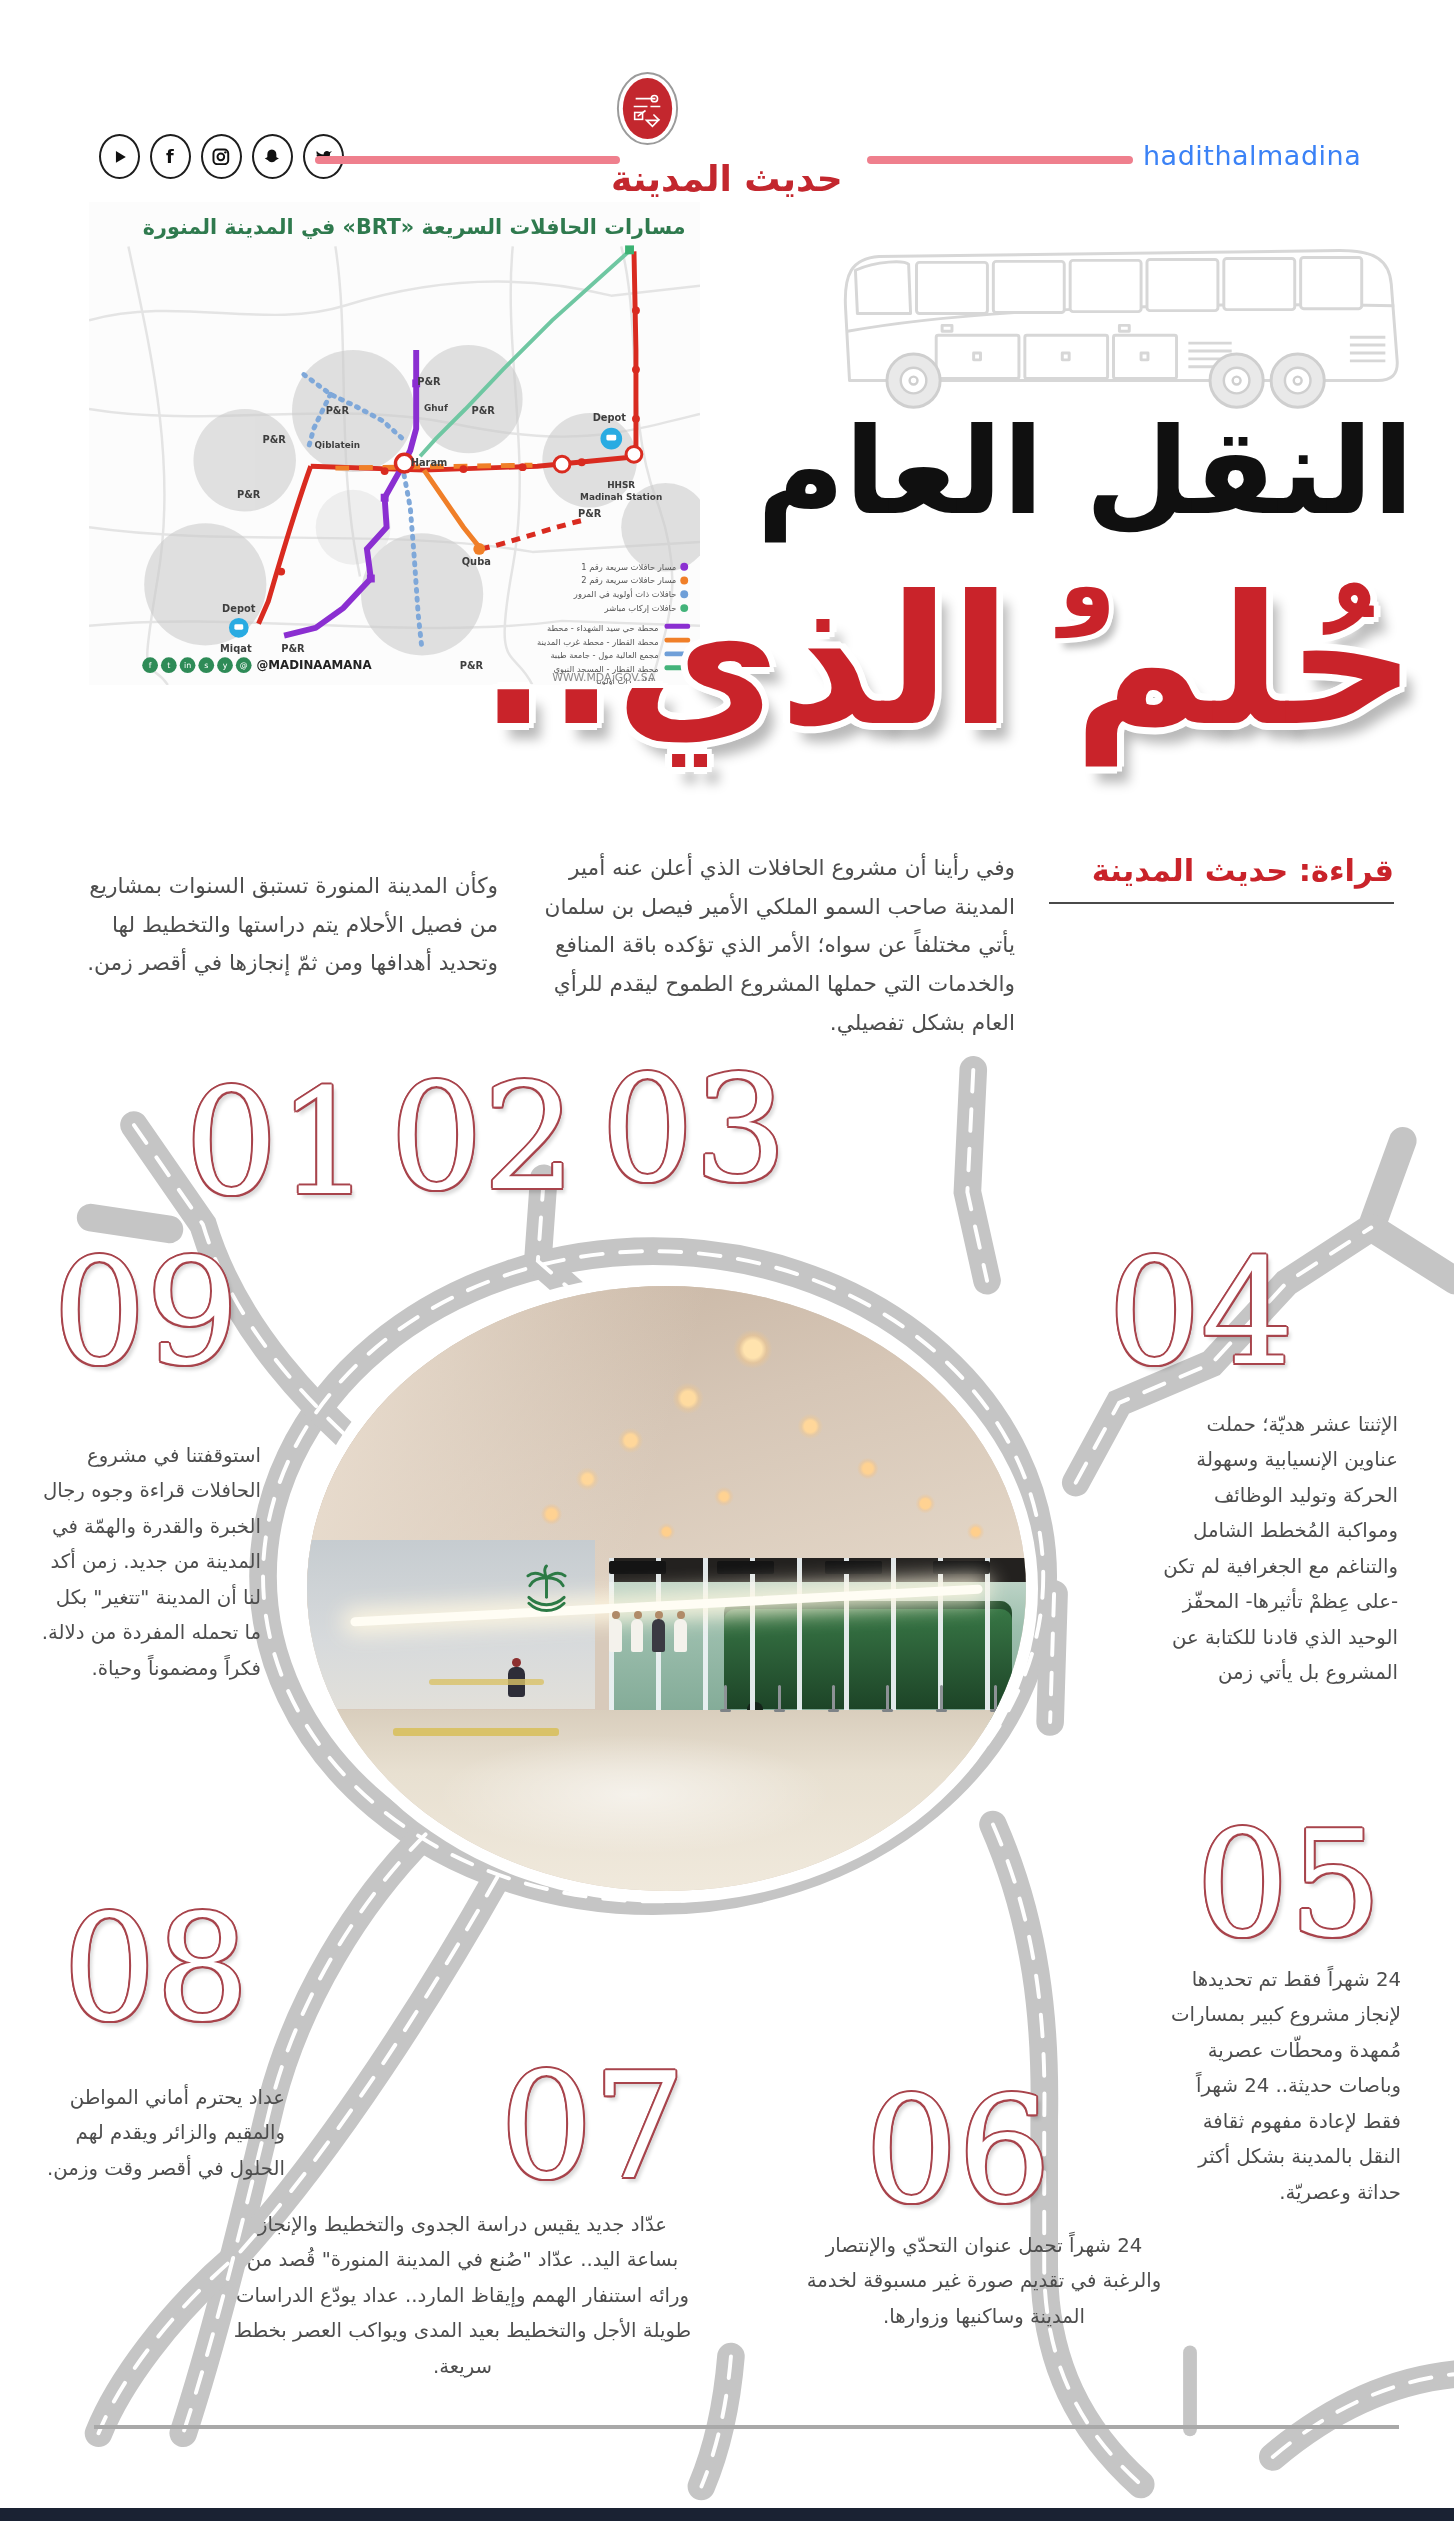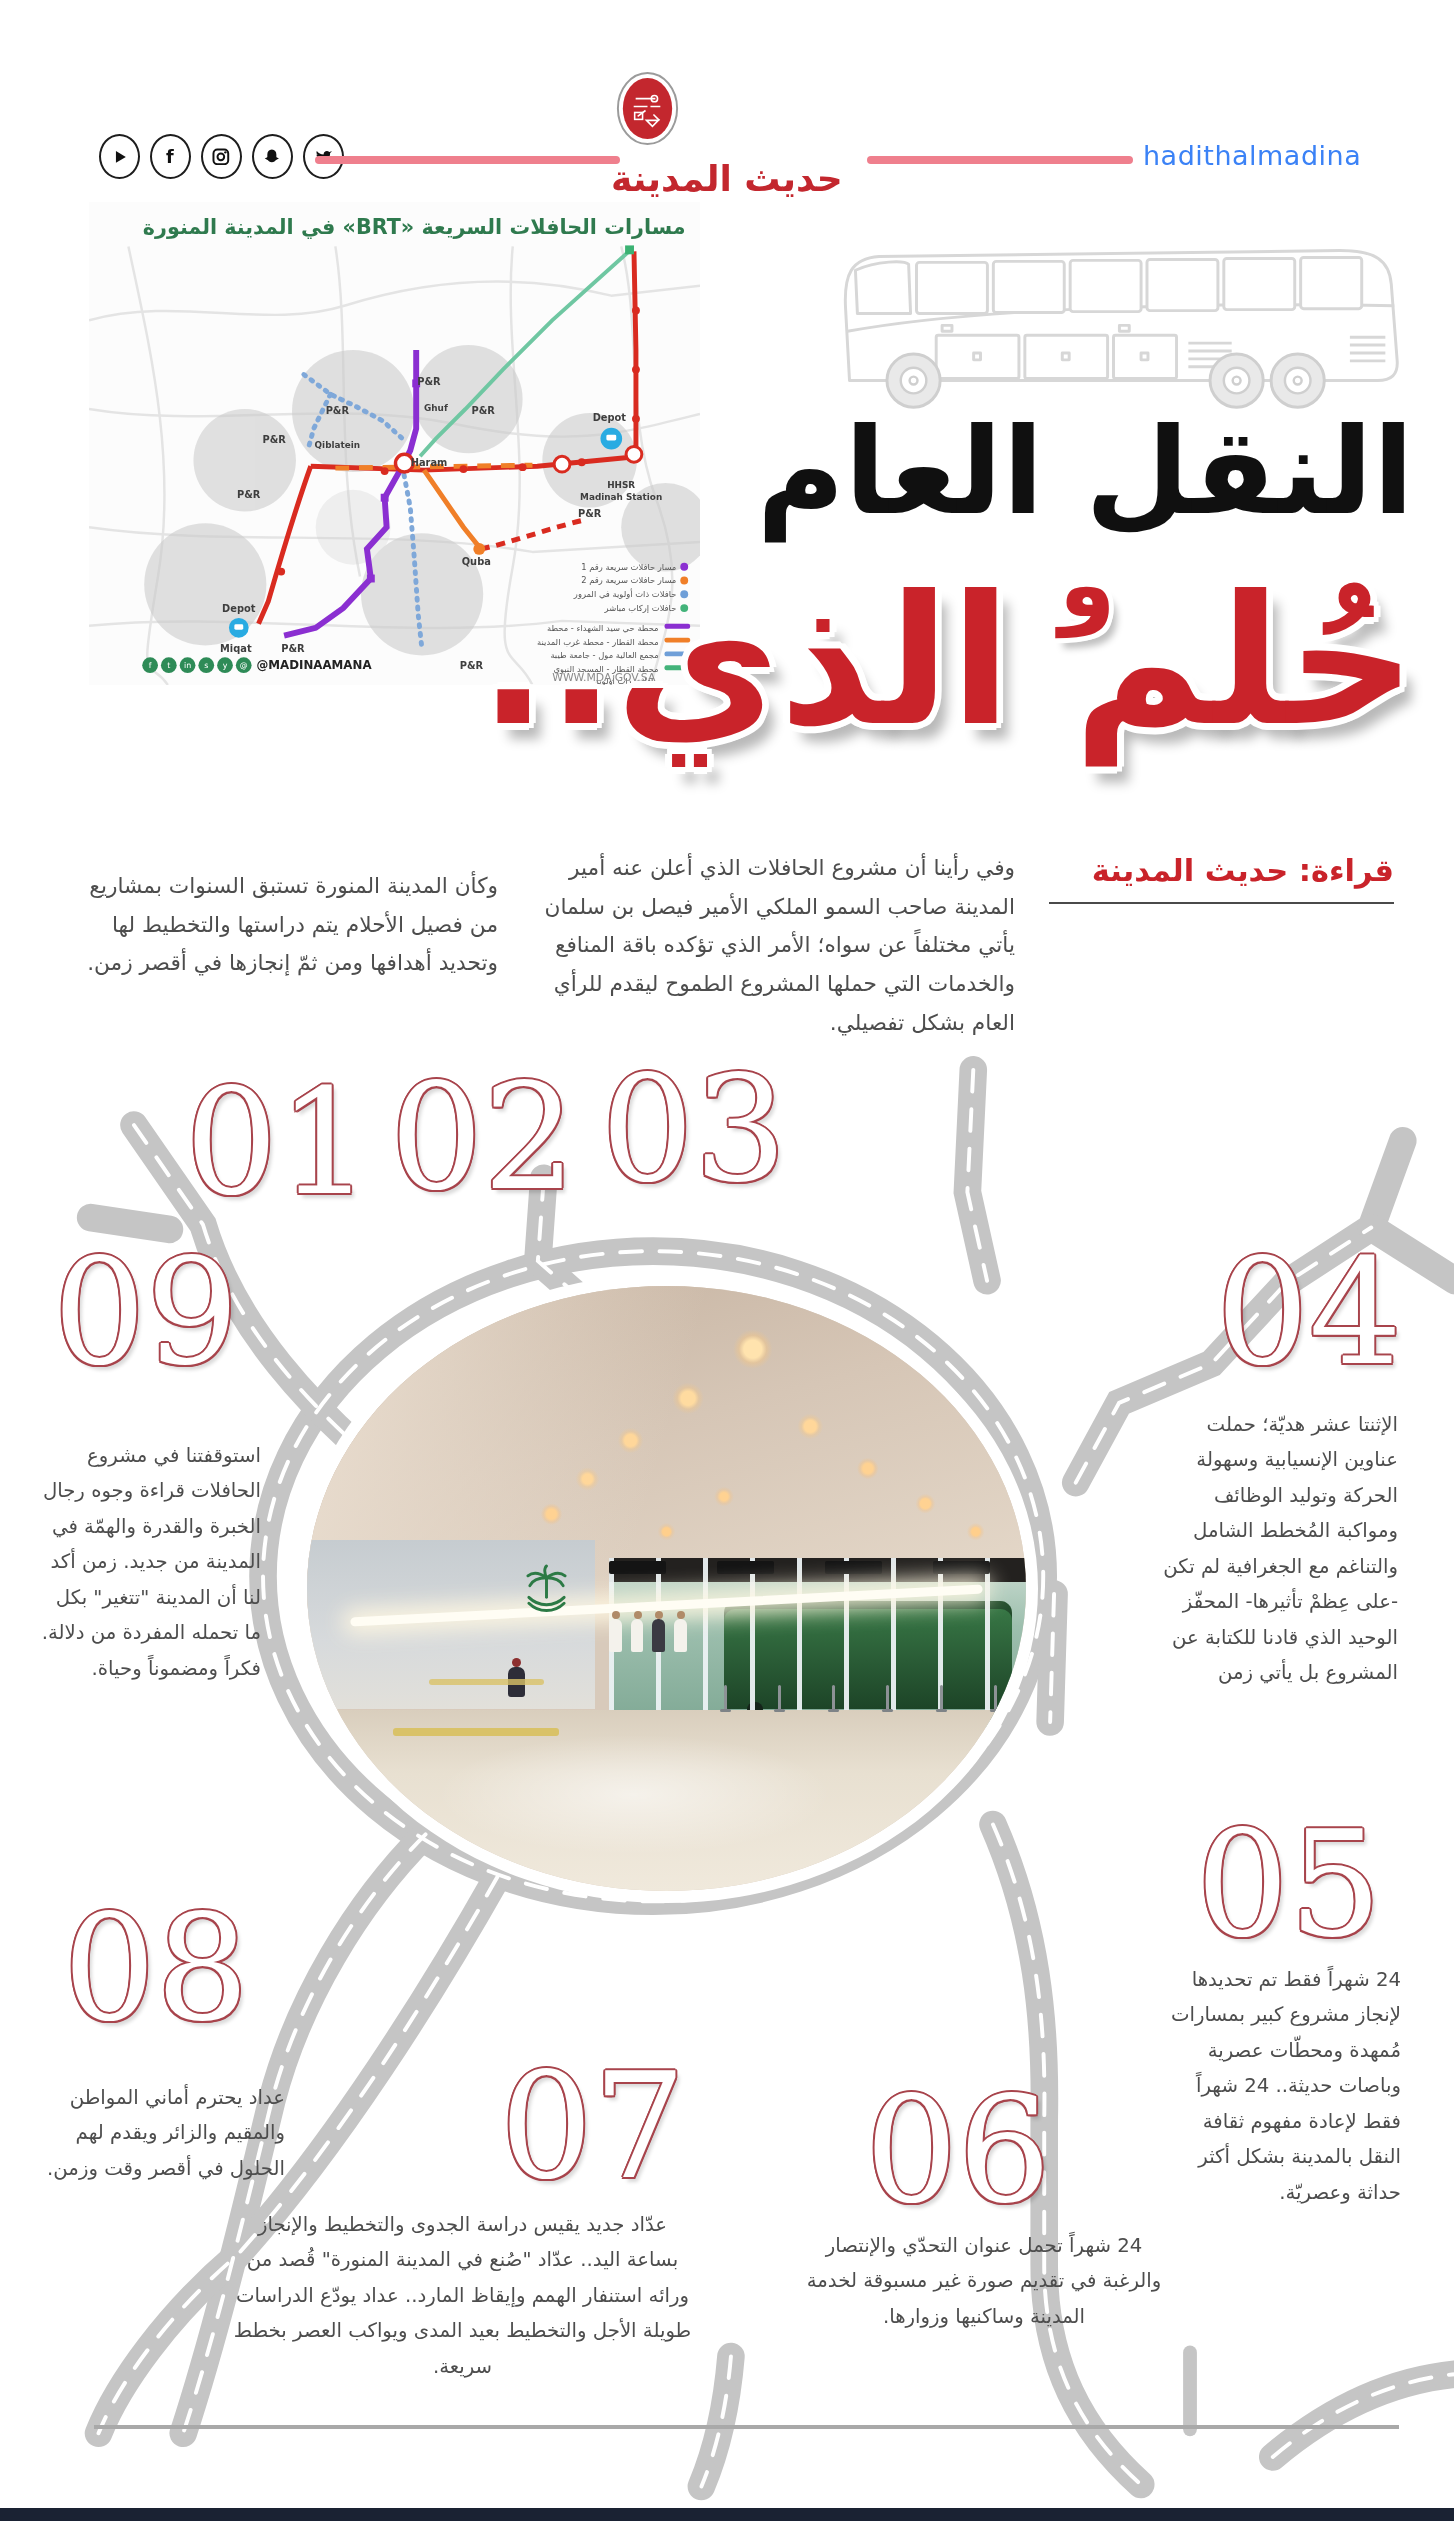--- a/index.html
+++ b/index.html
@@ -357,21 +357,21 @@
 <div class="abs byline">
   <div class="t">قراءة: حديث المدينة</div>
   <div class="rule"></div>
 </div>
 <div class="abs col-text col-mid">وفي رأينا أن مشروع الحافلات الذي أعلن عنه أمير المدينة صاحب السمو الملكي الأمير فيصل بن سلمان يأتي مختلفاً عن سواه؛ الأمر الذي تؤكده باقة المنافع والخدمات التي حملها المشروع الطموح ليقدم للرأي العام بشكل تفصيلي.</div>
 <div class="abs col-text col-left">وكأن المدينة المنورة تستبق السنوات بمشاريع من فصيل الأحلام يتم دراستها والتخطيط لها وتحديد أهدافها ومن ثمّ إنجازها في أقصر زمن.</div>
 
 <div class="abs num" style="left:185px;top:1069px;">01</div>
 <div class="abs num" style="left:390px;top:1064px;">02</div>
 <div class="abs num" style="left:601px;top:1056px;">03</div>
-<div class="abs num" style="left:1216px;top:1239px;">04</div>
+<div class="abs num" style="left:1108px;top:1239px;">04</div>
 <div class="abs num" style="left:1196px;top:1811px;">05</div>
 <div class="abs num" style="left:865px;top:2077px;">06</div>
 <div class="abs num" style="left:500px;top:2053px;">07</div>
 <div class="abs num" style="left:63px;top:1895px;">08</div>
 <div class="abs num" style="left:53px;top:1239px;">09</div>
 
 <div class="abs itext" style="left:39px;top:1438px;width:222px;">استوقفتنا في مشروع الحافلات قراءة وجوه رجال الخبرة والقدرة والهمّة في المدينة من جديد. زمن أكد لنا أن المدينة "تتغير" بكل ما تحمله المفردة من دلالة. فكراً ومضموناً وحياة.</div>
 <div class="abs itext" style="left:1160px;top:1407px;width:238px;">الإثنتا عشر هديّة؛ حملت عناوين الإنسيابية وسهولة الحركة وتوليد الوظائف ومواكبة المُخطط الشامل والتناغم مع الجغرافية لم تكن -على عِظمْ تأثيرها- المحفّز الوحيد الذي قادنا للكتابة عن المشروع بل يأتي زمن</div>
 <div class="abs itext" style="left:1165px;top:1962px;width:236px;">24 شهراً فقط تم تحديدها لإنجاز مشروع كبير بمسارات مُمهدة ومحطّات عصرية وباصات حديثة.. 24 شهراً فقط لإعادة مفهوم ثقافة النقل بالمدينة بشكل أكثر حداثة وعصريّة.</div>
 <div class="abs itext" style="left:39px;top:2080px;width:246px;">عداد يحترم أماني المواطن والمقيم والزائر ويقدم لهم الحلول في أقصر وقت وزمن.</div>

